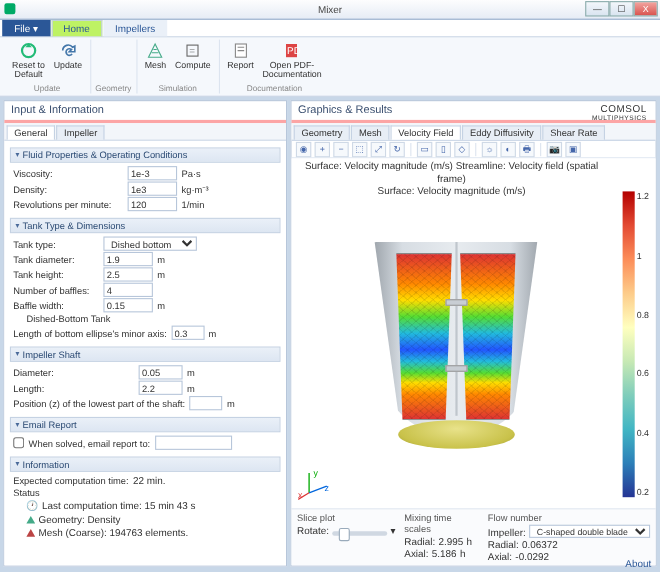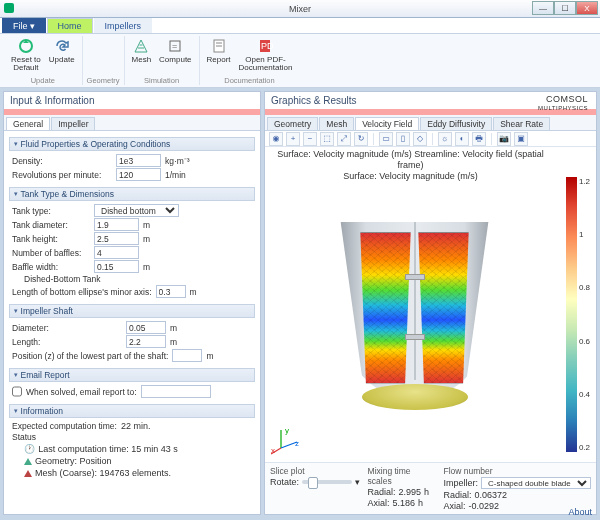--- a/index.html
+++ b/index.html
@@ -17,21 +17,21 @@
 .ribbon{height:54px;background:#f5f8fc;border-bottom:1px solid #c5d2e3;display:flex;padding:2px 4px;gap:0}
 .rgroup{display:flex;flex-direction:column;align-items:center;border-right:1px solid #dce4ef;padding:0 4px}
 .rgroup .icons{display:flex;gap:2px}
 .rbtn{display:flex;flex-direction:column;align-items:center;padding:1px 3px;gap:1px}
 .rbtn .ico{width:18px;height:18px;display:flex;align-items:center;justify-content:center}
 .rbtn .lbl{font-size:8px;color:#333;text-align:center;line-height:1}
 .rgroup .gname{font-size:7.5px;color:#888;margin-top:auto}
 .main{display:flex;height:430px;padding:3px;gap:3px}
 .panel{background:#fff;border:1px solid #b7c6da;flex:1;display:flex;flex-direction:column}
 .panel.left{flex:0 0 258px}
-.panel-title{font-size:10px;color:#3b5070;padding:3px 6px;border-bottom:6px solid #fca5a5}
+.panel-title{font-size:10px;color:#3b5070;padding:3px 6px;border-bottom:3px solid #fca5a5}
 .subtabs{display:flex;border-bottom:1px solid #c5d2e3;background:#f3f6fa;padding:2px 2px 0 2px;gap:1px}
 .subtab{padding:1px 6px;font-size:8.5px;background:#e8eef6;border:1px solid #c5d2e3;border-bottom:none}
 .subtab.active{background:#fff}
 .panel-body{flex:1;overflow:auto;padding:3px 5px;background:#fff}
 .section-hdr{background:linear-gradient(#eaf0f8,#dde6f2);border:1px solid #c5d2e3;padding:1px 4px;font-size:8.5px;color:#2b4a73;display:flex;align-items:center;gap:3px;margin-top:3px}
 .section-hdr::before{content:"▾";font-size:7px;color:#4a6a9a}
 .section-body{padding:2px 3px}
 .row{display:flex;align-items:center;gap:4px;margin:1px 0}
 .row label{font-size:8.5px;color:#333;flex:0 0 auto}
 .row input,.row select{font-size:8.5px;padding:0 2px;border:1px solid #b7c6da;height:13px;background:#fff}
@@ -61,21 +61,21 @@
 .axes .z{position:absolute;left:24px;top:13px;font-size:8px;color:#06d}
 .axes .x{position:absolute;left:0;top:20px;font-size:8px;color:#d33}
 .colorbar{width:24px;margin:30px 6px 10px 2px;display:flex;flex-direction:column;align-items:flex-start}
 .cbar{width:8px;flex:1;background:linear-gradient(180deg,#b30000,#e34a33,#fc8d59,#fdcc8a,#ffffbf,#c7e9b4,#7fcdbb,#41b6c4,#2c7fb8,#253494)}
 .cticks{display:flex;flex-direction:column;justify-content:space-between;height:100%;margin-left:2px}
 .ctick{font-size:8px;color:#333}
 .cbar-wrap{display:flex;flex:1;width:100%}
 .bottom-controls{border-top:1px solid #dce4ef;padding:3px 5px;display:flex;gap:8px;font-size:8.5px;background:#fafbfd}
 .bc-col{display:flex;flex-direction:column;gap:1px}
 .bc-col .hdr{color:#555;font-size:8.5px}
-.bc-row{display:flex;align-items:center;gap:3px}
+.bc-row{display:flex;align-items:flex-end;gap:3px}
 .slider{width:50px;height:4px;background:#d0d8e2;border-radius:2px;position:relative}
 .slider::after{content:"";position:absolute;left:6px;top:-3px;width:8px;height:10px;background:#fff;border:1px solid #9ab;border-radius:2px}
 .mini-select{font-size:8px;border:1px solid #b7c6da;padding:0 2px;height:12px;background:#fff}
 .brand{position:absolute;right:8px;top:2px;font-size:7px;color:#9ab;text-align:right;letter-spacing:0.5px}
 .about{position:absolute;right:8px;bottom:3px;font-size:9px;color:#2b5797}
 svg{display:block}
 </style>
 </head>
 <body>
 
@@ -177,20 +177,25 @@
     <div class="panel-title">Input &amp; Information</div>
     <div class="subtabs">
       <div class="subtab active">General</div>
       <div class="subtab">Impeller</div>
     </div>
     <div class="panel-body">
 
       <div class="section-hdr">Fluid Properties &amp; Operating Conditions</div>
       <div class="section-body">
         <div class="row">
+            <label style="width:100px">Viscosity:</label>
+            <input style="width: 45px;" value="1e-3">
+            <span class="unit">Pa·s</span>
+          </div>
+        <div class="row">
             <label style="width:100px">Density:</label>
             <input style="width: 45px;" value="1e3">
             <span class="unit">kg·m⁻³</span>
           </div>
         <div class="row">
             <label style="width:100px">Revolutions per minute:</label>
             <input style="width: 45px;" value="120">
             <span class="unit">1/min</span>
           </div>
       </div>
@@ -266,21 +271,21 @@
           </div>
         <div class="row">
             <label>Status</label>
           </div>
         <div class="row indent mesh-ico">
             <span>🕐</span>
             <span>Last computation time: 15 min 43 s</span>
           </div>
         <div class="row indent mesh-ico">
             <span class="tri ok"></span>
-            <span>Geometry: Position</span>
+            <span>Geometry: Density</span>
           </div>
         <div class="row indent mesh-ico">
             <span class="tri"></span>
             <span>Mesh (Coarse): 194763 elements.</span>
           </div>
       </div>
     </div>
   </div>
 
   <div class="panel" style="position:relative">

